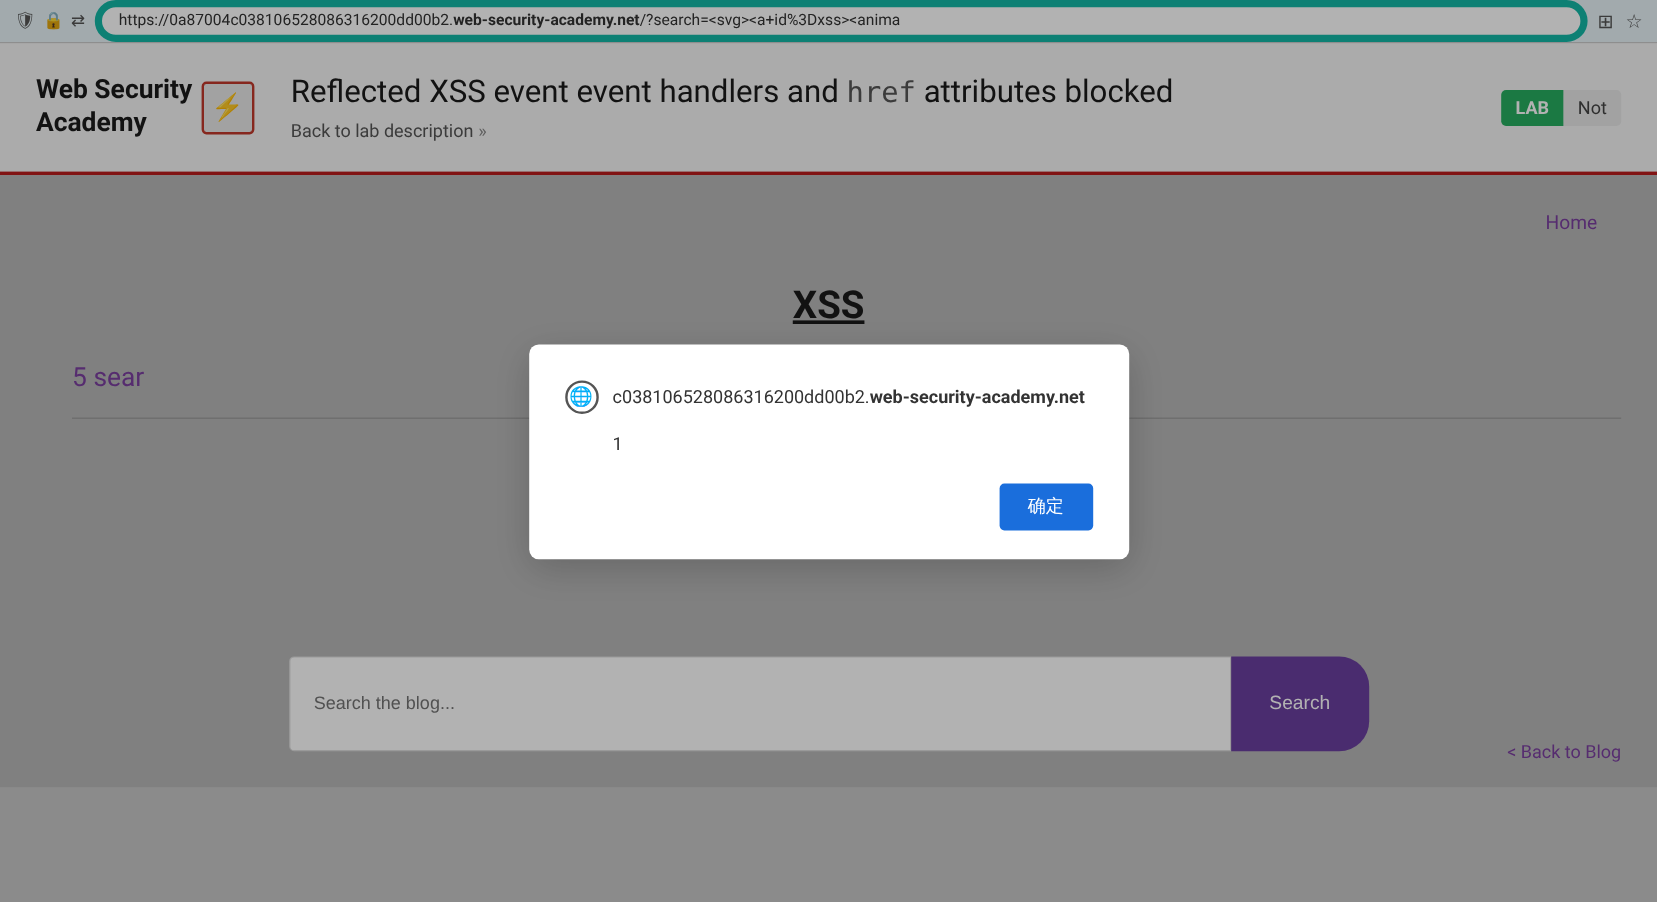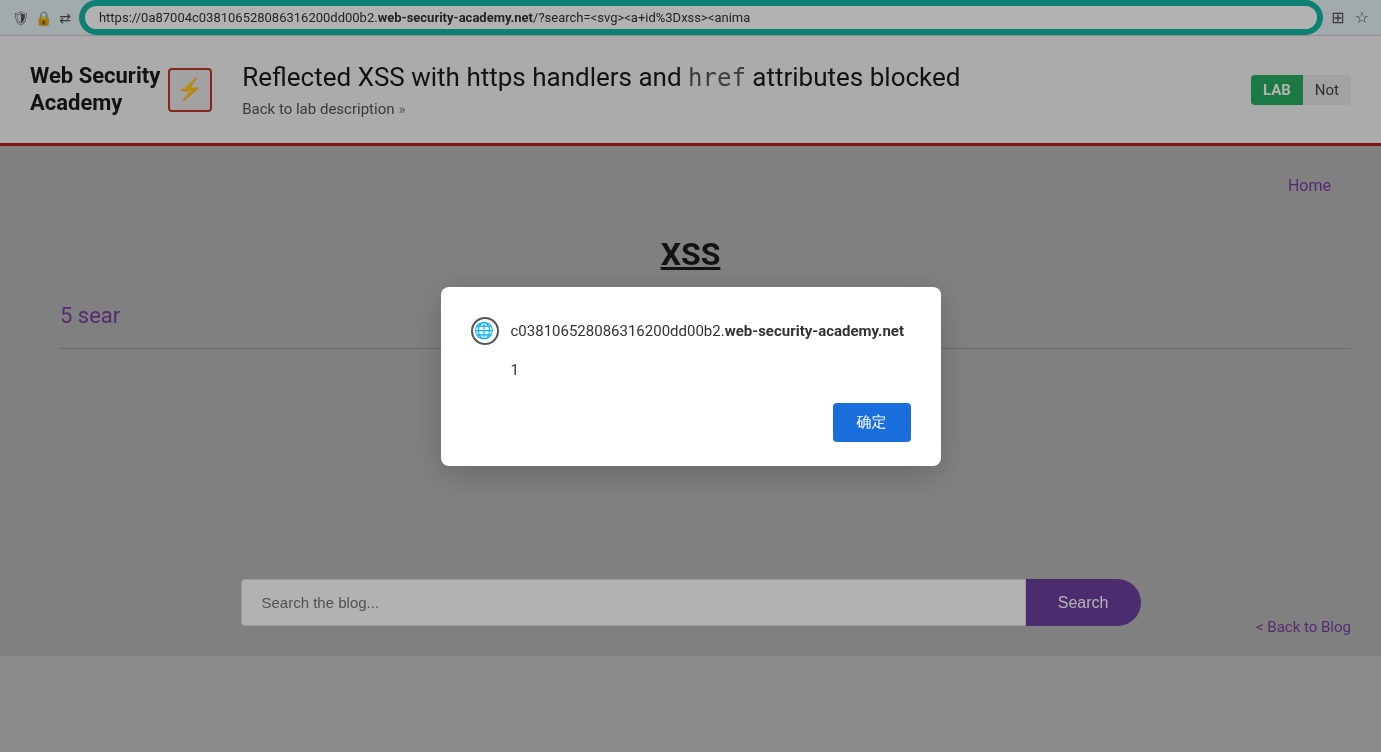--- a/index.html
+++ b/index.html
@@ -174,21 +174,21 @@
       padding: 10px 30px;
     }
     .search-bar-container {
       display: flex;
       gap: 0;
       max-width: 900px;
       margin: 0 auto;
     }
     .search-input {
       flex: 1;
-      padding: 14px 20px;
+      padding: 30px 20px;
       font-size: 15px;
       border: 1px solid #ddd;
       border-radius: 4px 0 0 4px;
       background: white;
       color: #aaa;
       outline: none;
     }
     .search-button {
       background: #6b3fa0;
       color: white;
@@ -304,21 +304,21 @@
         <span>Academy</span>
       </div>
     </div>
     <div class="logo-icon">
       <span>⚡</span>
     </div>
   </div>
 
   <div class="lab-title">
     <h1>
-      <span>Reflected XSS with https handlers and </span><code>href</code><span> attributes blocked</span>
+      <span>Reflected XSS event event handlers and </span><code>href</code><span> attributes blocked</span>
     </h1>
     <a href="#" class="back-to-lab">
       <span>Back to lab description</span>
       <span class="chevrons">»</span>
     </a>
   </div>
 
   <div style="display:flex; align-items:center; margin-left: auto;">
     <div class="lab-badge">LAB</div>
     <div class="not-badge">Not</div>

